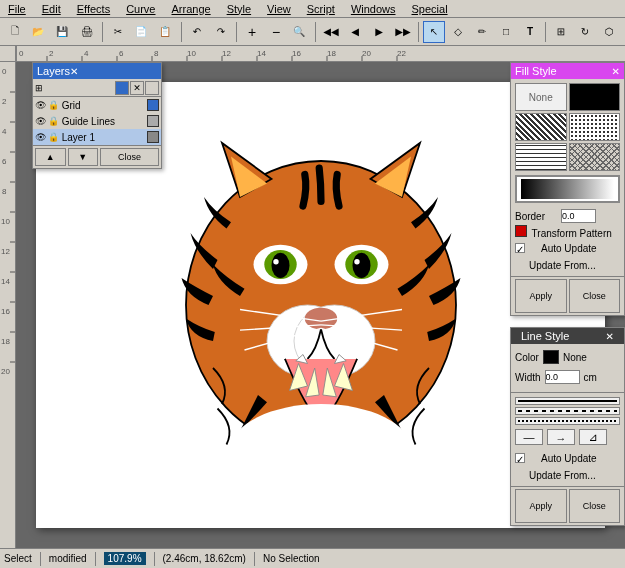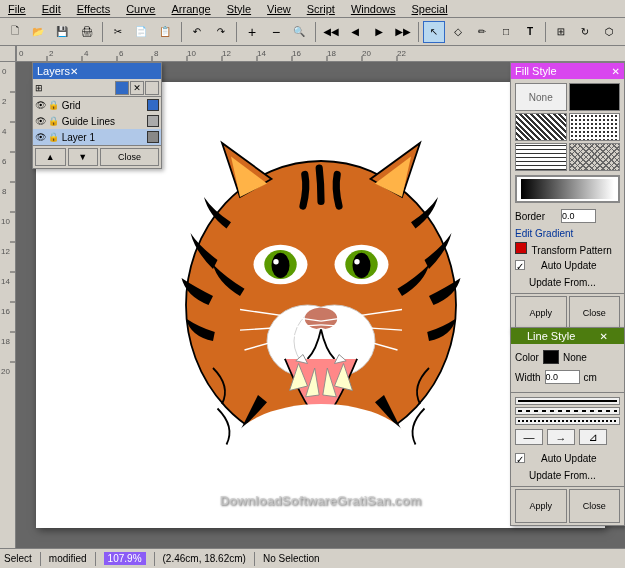--- a/index.html
+++ b/index.html
@@ -254,23 +254,23 @@
       position: absolute;
       right: 0;
       bottom: 22px;
       width: 115px;
       background: #d4d0c8;
       border: 1px solid #808080;
       box-shadow: 2px 2px 4px rgba(0,0,0,0.3);
       z-index: 10;
     }
     #line-title {
-      background: #4d7c0f;
+      background: #404040;
       color: white;
-      padding: 1px 16px;
+      padding: 1px 10px;
       font-size: 11px;
       display: flex;
       align-items: center;
       justify-content: space-between;
       height: 16px;
     }
     .line-options {
       padding: 2px 4px;
       font-size: 10px;
     }
@@ -339,21 +339,21 @@
       width: 1px;
       height: 14px;
       background: #808080;
     }
     .status-item {
       display: flex;
       align-items: center;
       gap: 4px;
     }
     .zoom-badge {
-      background: #8b5cf6;
+      background: #0c4a6e;
       color: white;
       padding: 1px 4px;
       font-size: 10px;
     }
 
     
     #watermark {
       position: absolute;
       bottom: 40px;
       left: 50%;
@@ -631,23 +631,20 @@
         <div class="fill-swatch swatch-crosshatch"></div>
       </div>
       <div style="padding:2px 4px; display:flex; align-items:center; gap:4px; border:2px solid #888; margin:0 4px 2px 4px; background:white;">
         <div style="width:100%; height:20px; background:linear-gradient(to right, black, white);"></div>
       </div>
       <div class="fill-options">
         <div class="fill-option-row">
           <span>Border</span>
           <input class="fill-input" type="text" value="0.0" style="">
         </div>
-        <div class="fill-option-row" style="cursor:pointer; color:#003399;">
-          <span>Edit Gradient</span>
-        </div>
         <div style="width:12px;height:12px;background:#cc0000;border:1px solid #333;display:inline-block;margin-right:2px;"></div>
         <span>Transform Pattern</span>
         <div class="fill-option-row">
           <div class="fill-checkbox">✓</div>
           <span>Auto Update</span>
         </div>
         <div class="fill-option-row" style="cursor:pointer; padding-left:14px;">
           <span>Update From...</span>
         </div>
       </div>
@@ -699,21 +696,20 @@
         <div class="fill-option-row" style="cursor:pointer; padding-left:14px;">
           <span>Update From...</span>
         </div>
       </div>
       <div class="fill-buttons">
         <button class="fill-btn">Apply</button>
         <button class="fill-btn">Close</button>
       </div>
     </div>
 
-    <div id="watermark">DownloadSoftwareGratiSan.com</div>
   </div>
 </div>
 
 <div id="status-bar">
   <div class="status-item">
     <span>Select</span>
   </div>
   <div class="status-sep"></div>
   <div class="status-item">
     <span>modified</span>

